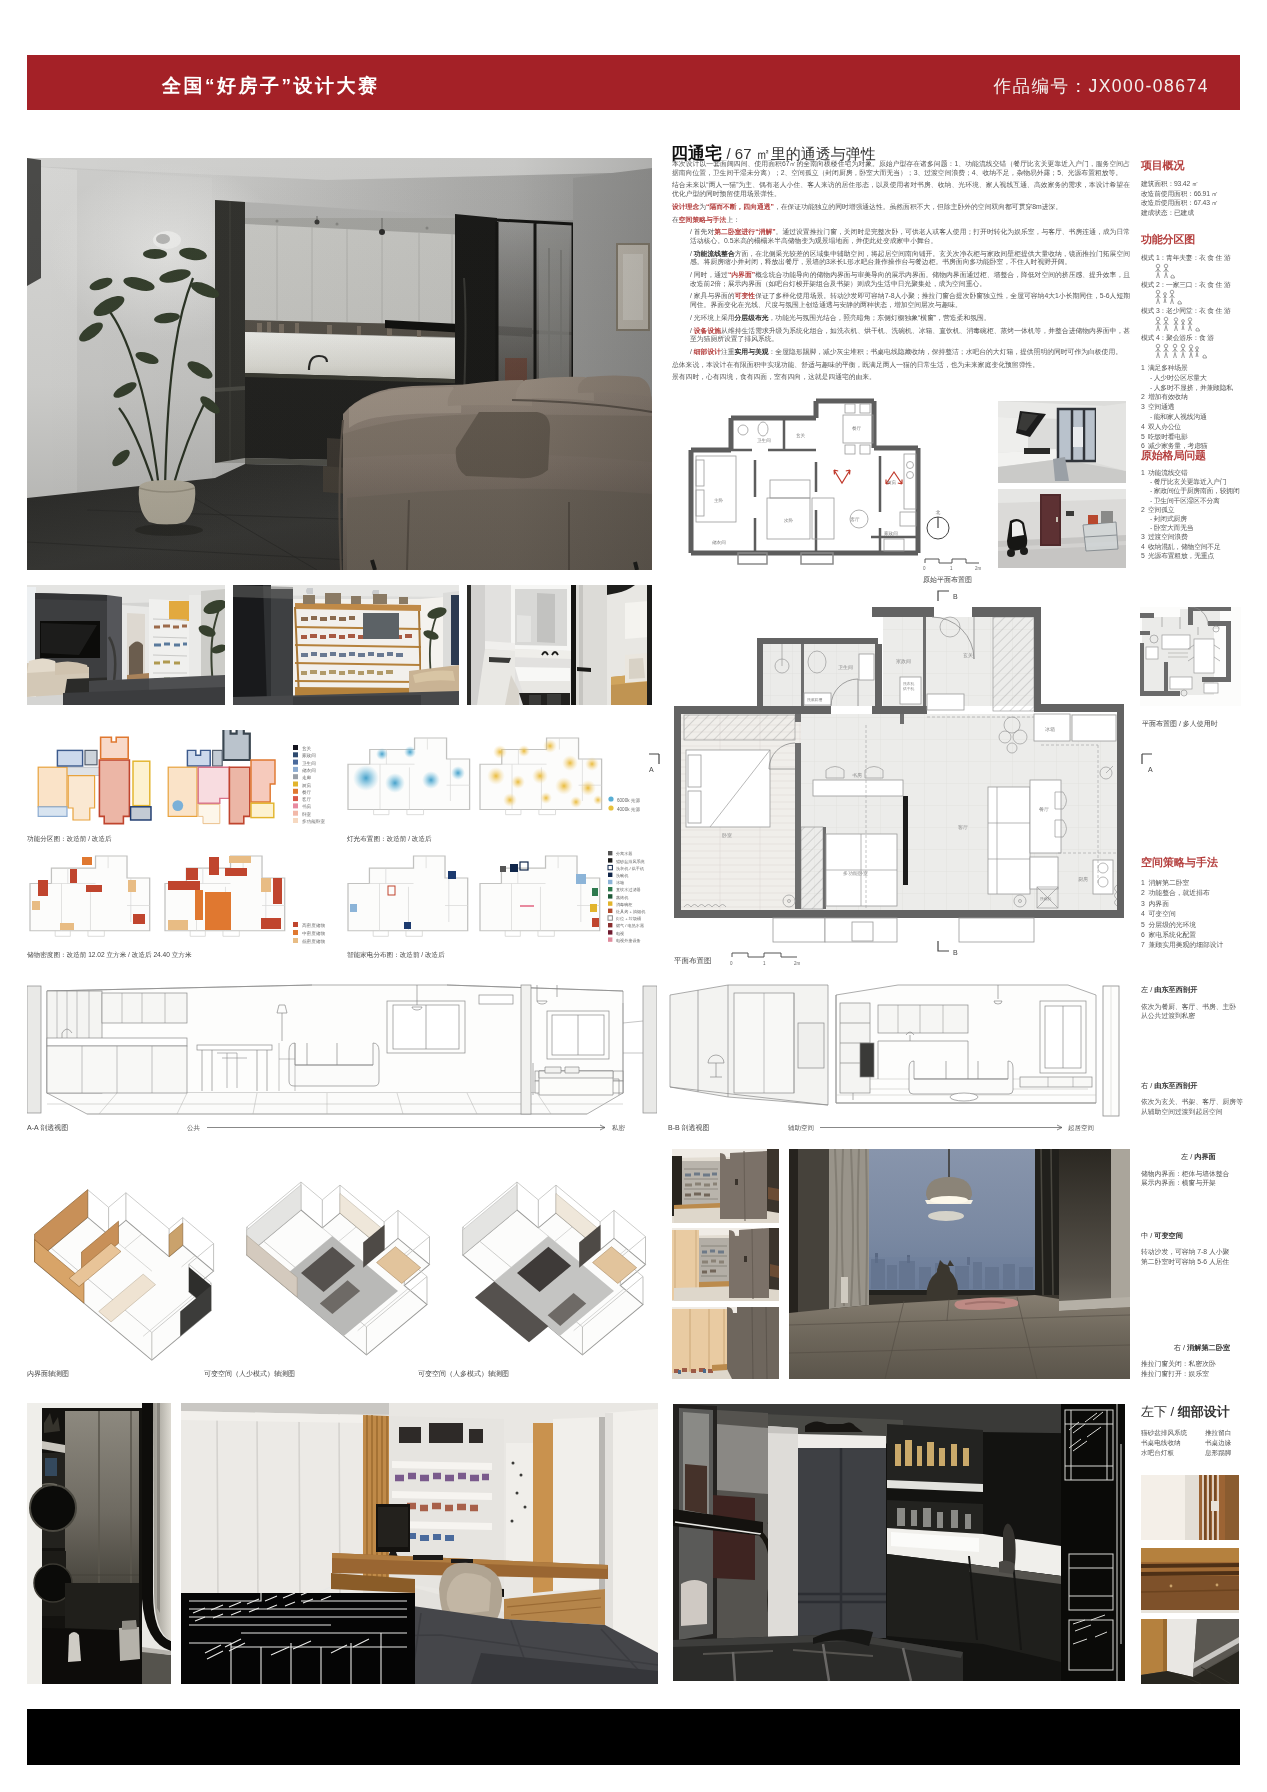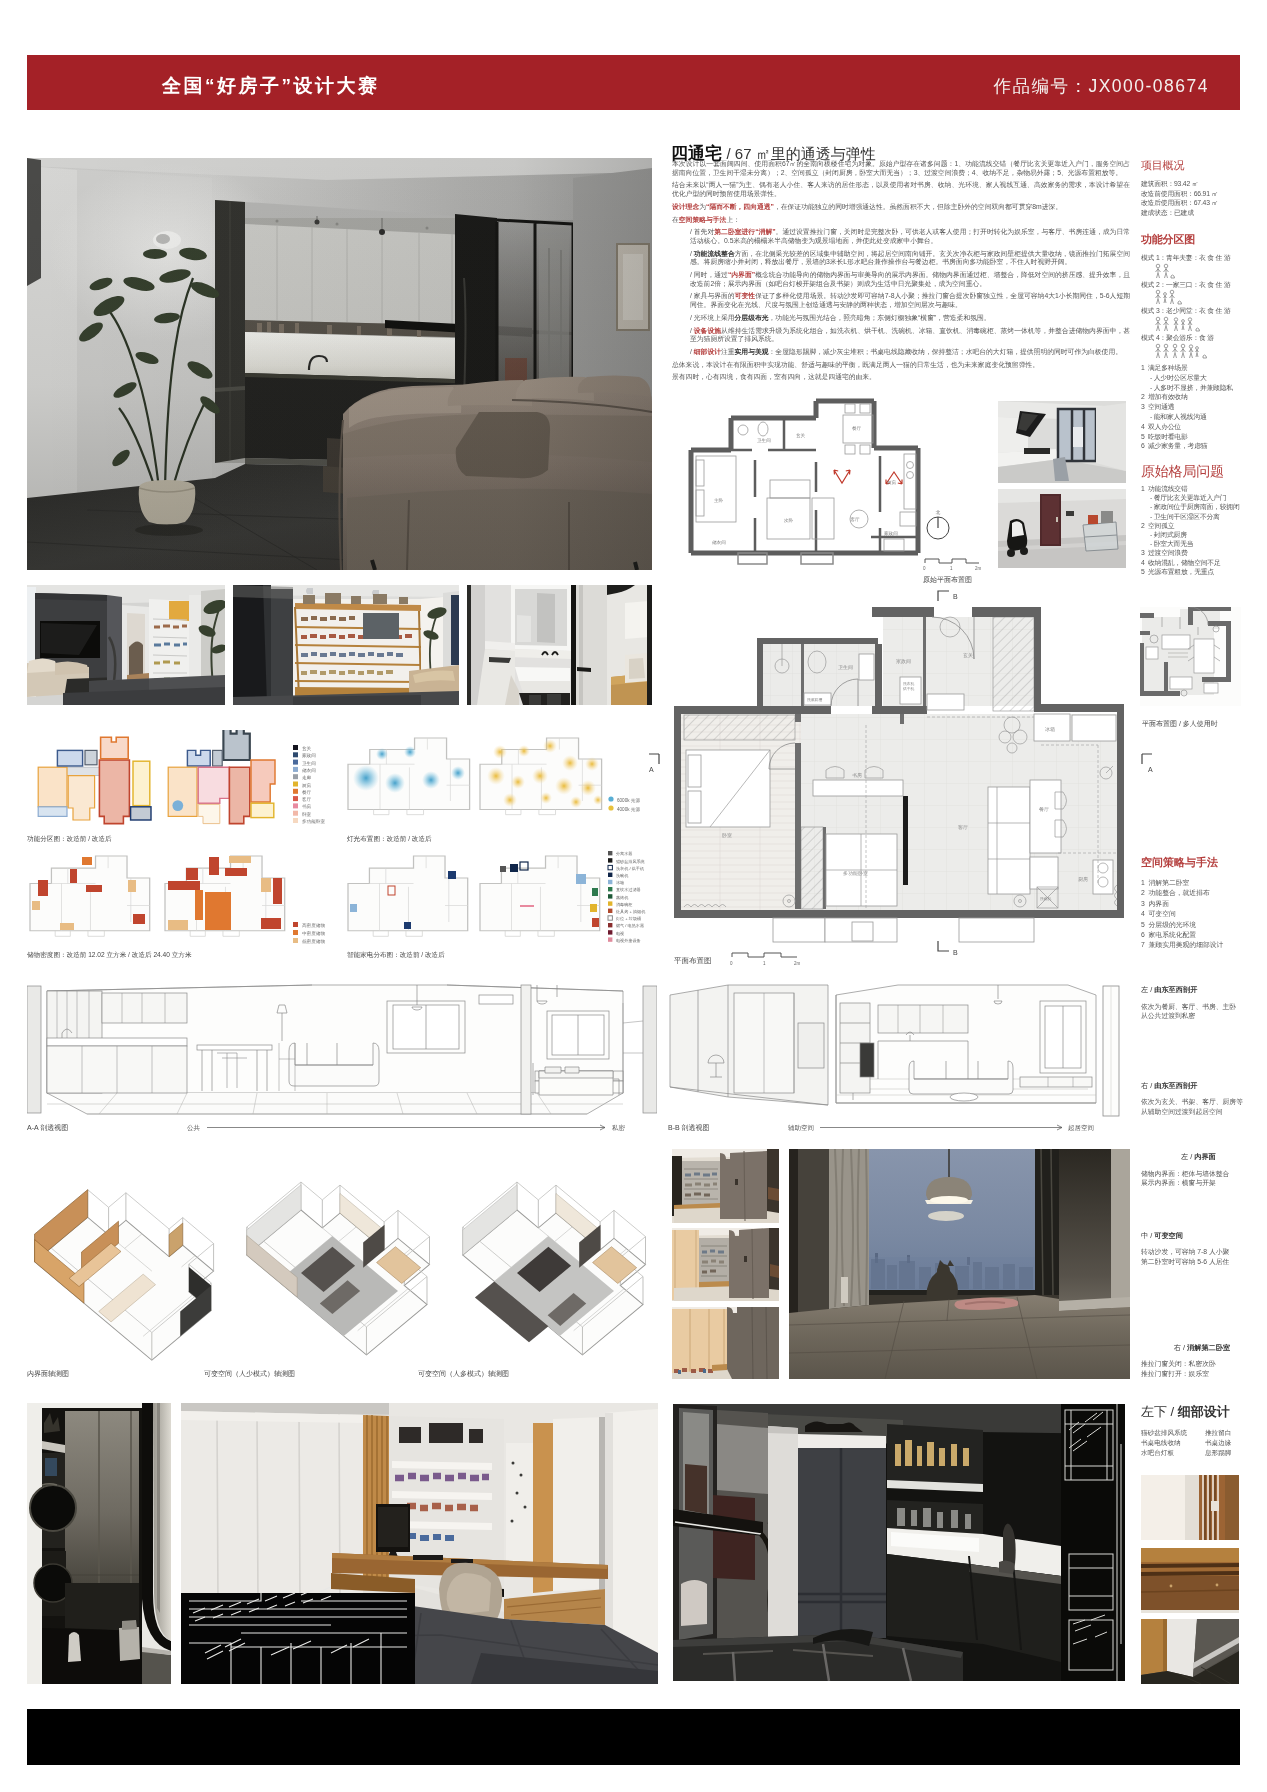--- a/index.html
+++ b/index.html
@@ -201,21 +201,21 @@
 <p style="margin:0 0 4px 18px;">/ 家具与界面的<b style="color:#b5403f;">可变性</b>保证了多样化使用场景。转动沙发即可容纳7-8人小聚；推拉门窗合提次卧窗独立性，全屋可容纳4大1小长期同住，5-6人短期同住。界面变化在光线、尺度与氛围上创造通透与安静的两种状态，增加空间层次与趣味。</p>
 <p style="margin:0 0 4px 18px;">/ 光环境上采用<b style="color:#333;">分层级布光</b>，功能光与氛围光结合，照亮暗角；东侧灯橱独象“横窗”，营造柔和氛围。</p>
 <p style="margin:0 0 4px 18px;">/ <b style="color:#b5403f;">设备设施</b>从维持生活需求升级为系统化组合，如洗衣机、烘干机、洗碗机、冰箱、直饮机、消毒碗柜、蒸烤一体机等，并整合进储物内界面中，甚至为猫厕所设置了排风系统。</p>
 <p style="margin:0 0 4px 18px;">/ <b style="color:#b5403f;">细部设计</b>注重<b style="color:#333;">实用与美观</b>：全屋隐形踢脚，减少灰尘堆积；书桌电线隐藏收纳，保持整洁；水吧台的大灯箱，提供照明的同时可作为白板使用。</p>
 <p style="margin:0 0 4px 0;">总体来说，本设计在有限面积中实现功能、舒适与趣味的平衡，既满足两人一猫的日常生活，也为未来家庭变化预留弹性。</p>
 <p style="margin:0;">景有四时，心有四境，食有四面，室有四向，这就是四通宅的由来。</p>
 </div>
 
 <div class="abs" id="sidebar" style="left:1141px;top:161px;width:108px;letter-spacing:-0.2px;font-size:6.8px;color:#555;line-height:9.8px;">
 
-<div style="font-size:11px;font-weight:normal;color:#b5403f;margin-bottom:8px;">项目概况</div>
+<div style="font-size:11px;font-weight:bold;color:#b5403f;margin-bottom:8px;">项目概况</div>
 
 <div>建筑面积：93.42 ㎡<br>改造前使用面积：66.91 ㎡<br>改造后使用面积：67.43 ㎡<br>建成状态：已建成</div>
 
 <div style="font-size:11px;font-weight:bold;color:#b5403f;margin-top:17px;margin-bottom:8px;">功能分区图</div>
 
 <div>模式 1：青年夫妻：衣 食 住 游</div>
 <div style="height:17px;padding-left:12px;"><svg width="40" height="17" viewBox="0 0 40 17">
         <g stroke="#777" stroke-width="0.7" fill="none">
           <circle cx="5" cy="3" r="1.8"></circle>
           <path d="M5 5 L5 10 M5 6 L2.5 9 M5 6 L7.5 9 M5 10 L3.5 15 M5 10 L6.5 15"></path>
@@ -269,21 +269,21 @@
           <circle cx="38" cy="3.5" r="1.7"></circle>
           <path d="M38 5 L38 10 M38 6 L36 9 M38 6 L40 9 M38 10 L36.5 15 M38 10 L39.5 15"></path>
           <circle cx="44" cy="5" r="1.4"></circle>
           <path d="M44 6.5 L44 10 M44 7 L42.5 9 M44 7 L45.5 9 M44 10 L43 14 M44 10 L45 14"></path>
           <path d="M50 13 q1.5 -2 3 0 l0.5 2 l-3.5 0 z"></path>
         </g>
       </svg></div>
 
 <div style="margin-top:3px;">1&nbsp;&nbsp;满足多种场景<br><span style="padding-left:9px;">- 人少时公区尽量大</span><br><span style="padding-left:9px;">- 人多时不显挤，并兼顾隐私</span><br>2&nbsp;&nbsp;增加有效收纳<br>3&nbsp;&nbsp;空间通透<br><span style="padding-left:9px;">- 能和家人视线沟通</span><br>4&nbsp;&nbsp;双人办公位<br>5&nbsp;&nbsp;吃饭时看电影<br>6&nbsp;&nbsp;减少家务量，考虑猫</div>
 
-<div style="font-size:14px;font-weight:normal;color:#b5403f;margin-top:16px;margin-bottom:7px;">原始格局问题</div>
+<div style="font-size:11px;font-weight:bold;color:#b5403f;margin-bottom:7px;">原始格局问题</div>
 
 <div style="line-height:9.2px;">1&nbsp;&nbsp;功能流线交错<br><span style="padding-left:9px;">- 餐厅比玄关更靠近入户门</span><br><span style="padding-left:9px;">- 家政间位于厨房南面，较拥闭</span><br><span style="padding-left:9px;">- 卫生间干区湿区不分离</span><br>2&nbsp;&nbsp;空间孤立<br><span style="padding-left:9px;">- 封闭式厨房</span><br><span style="padding-left:9px;">- 卧室大而无当</span><br>3&nbsp;&nbsp;过渡空间浪费<br>4&nbsp;&nbsp;收纳混乱，储物空间不足<br>5&nbsp;&nbsp;光源布置粗放，无重点</div>
 </div>
 
 <div class="abs" id="origplan" style="left:672px;top:392px;width:330px;height:205px;">
 <svg width="330" height="205" viewBox="0 0 330 205">
 <g fill="none" stroke="#5d5d5d">
 
 <path d="M59 26 L59 58 M59 26 L144 26 M144 26 L144 9 M144 9 L202 9 M202 9 L202 56 M202 56 L246 56 M246 56 L246 161 M246 161 L19 161 M19 161 L19 58 M19 58 L59 58" stroke-width="5"></path>
 

